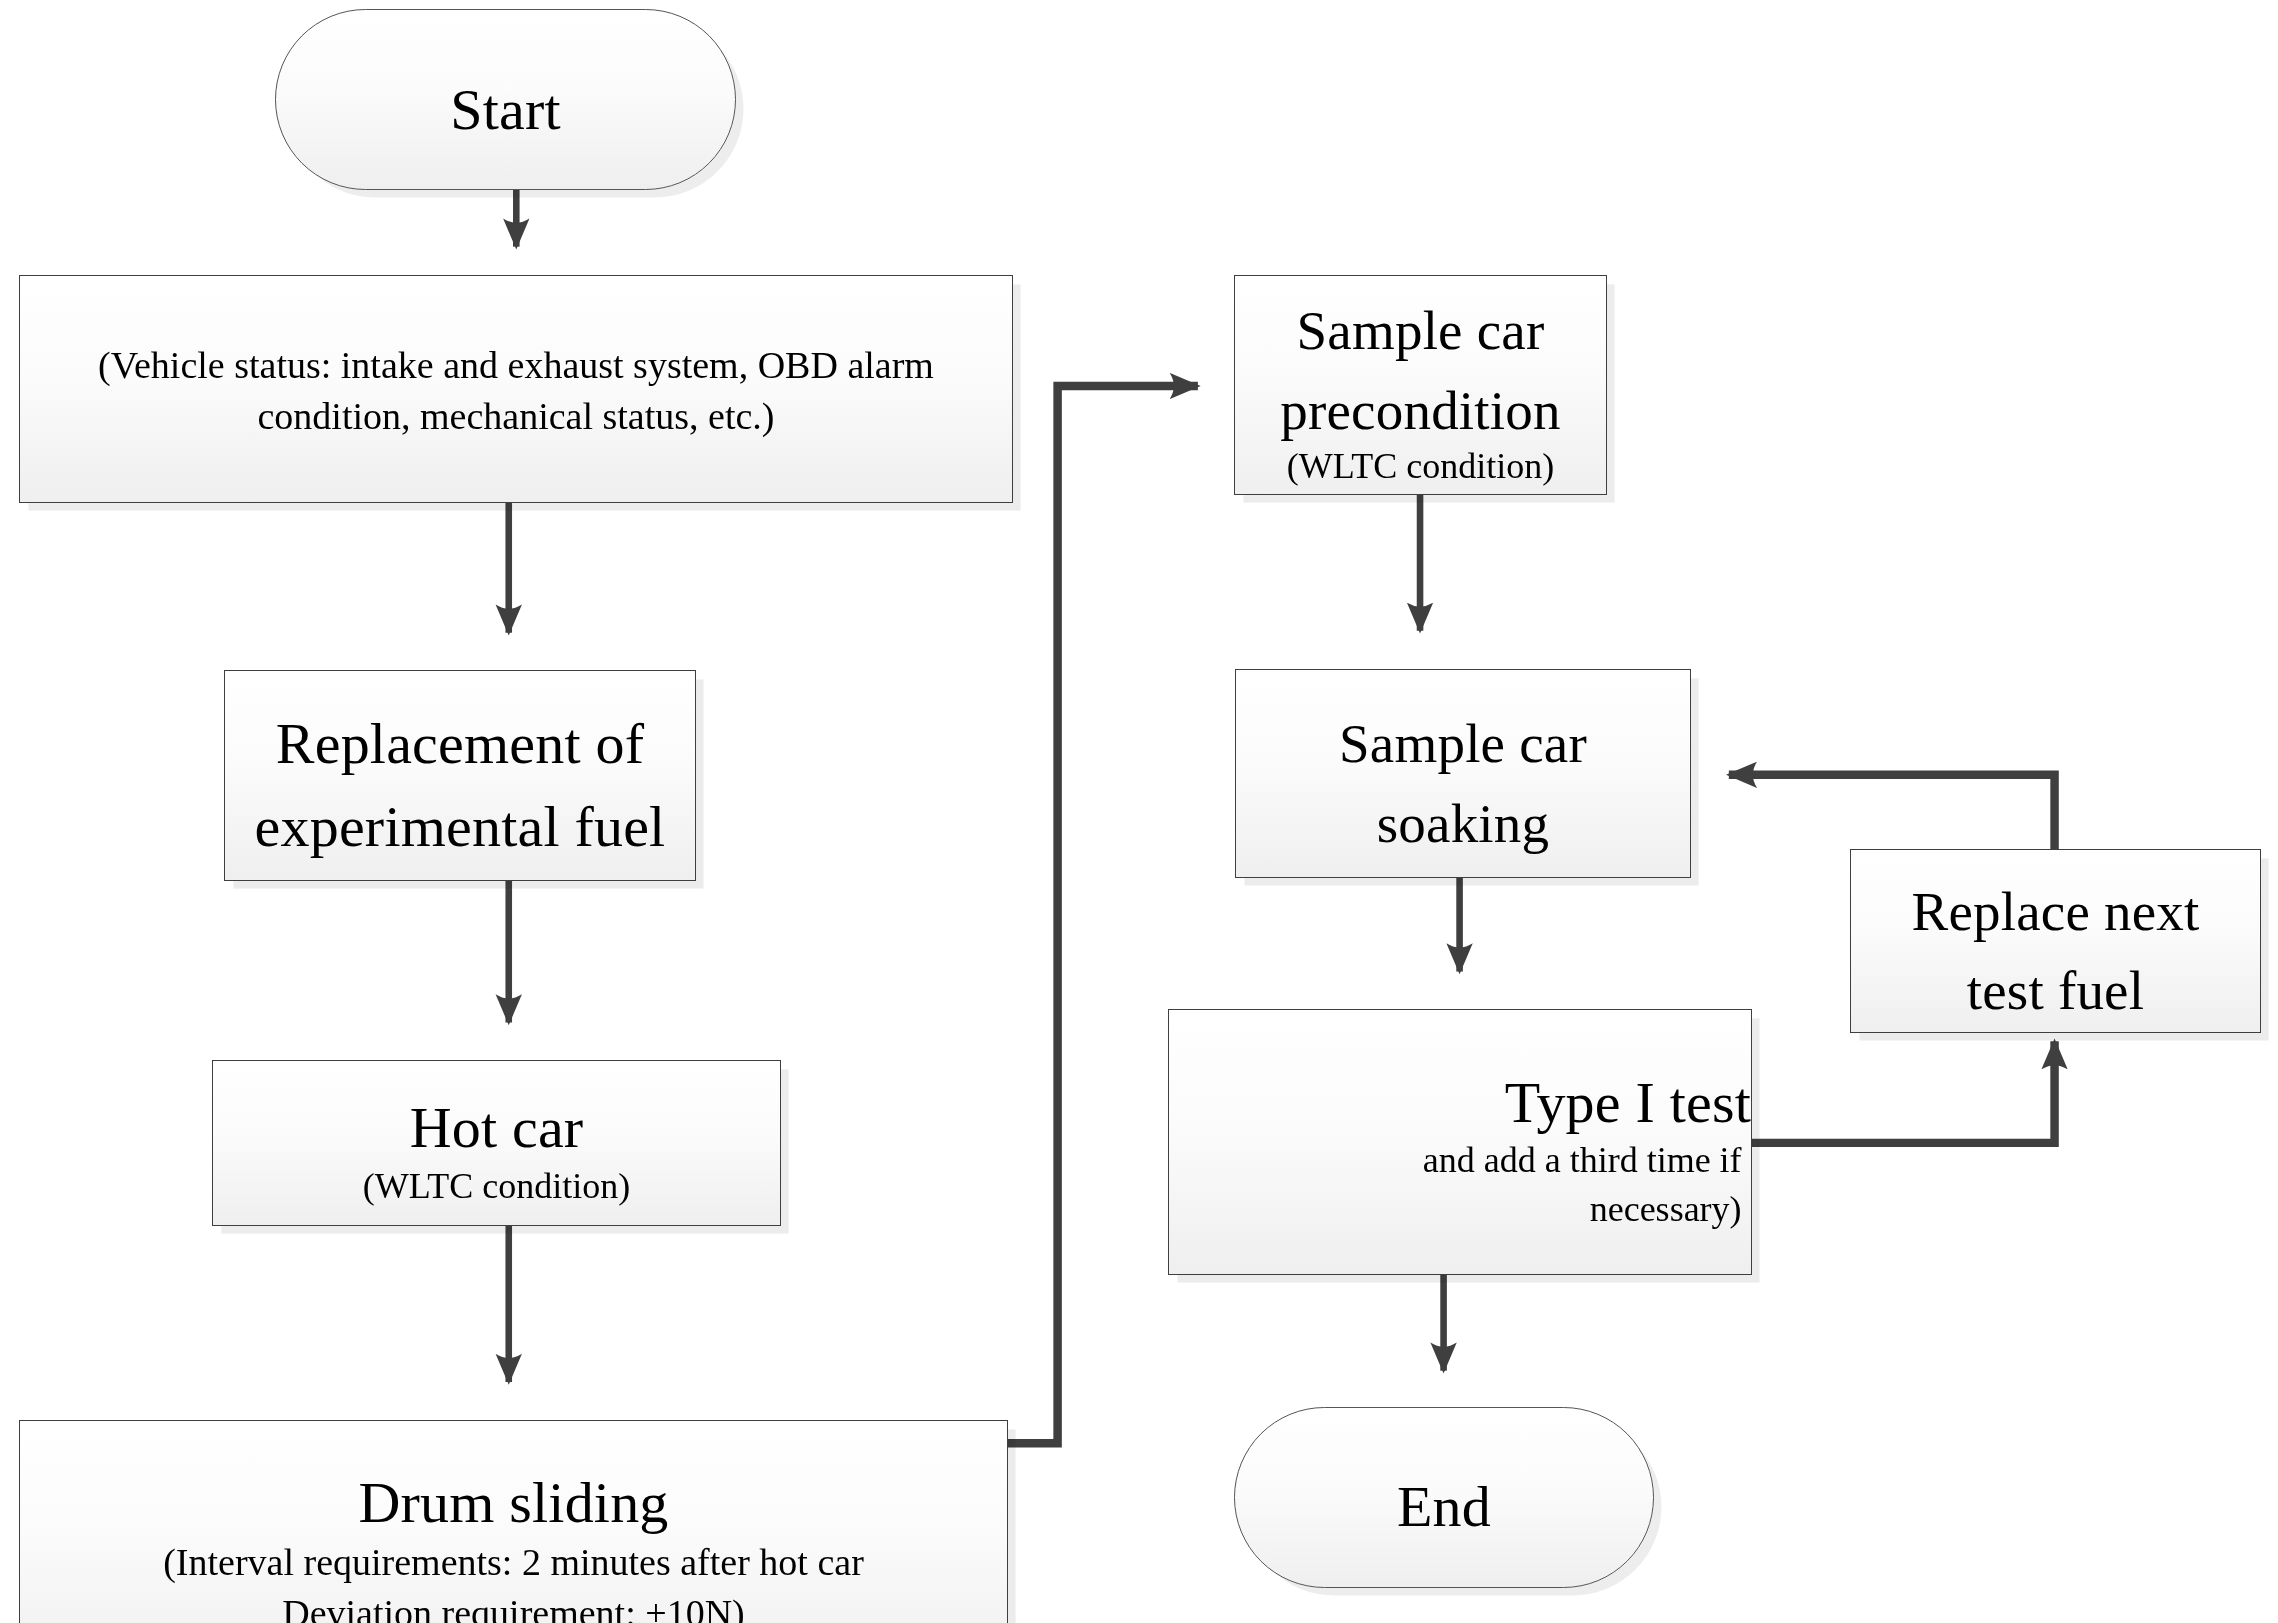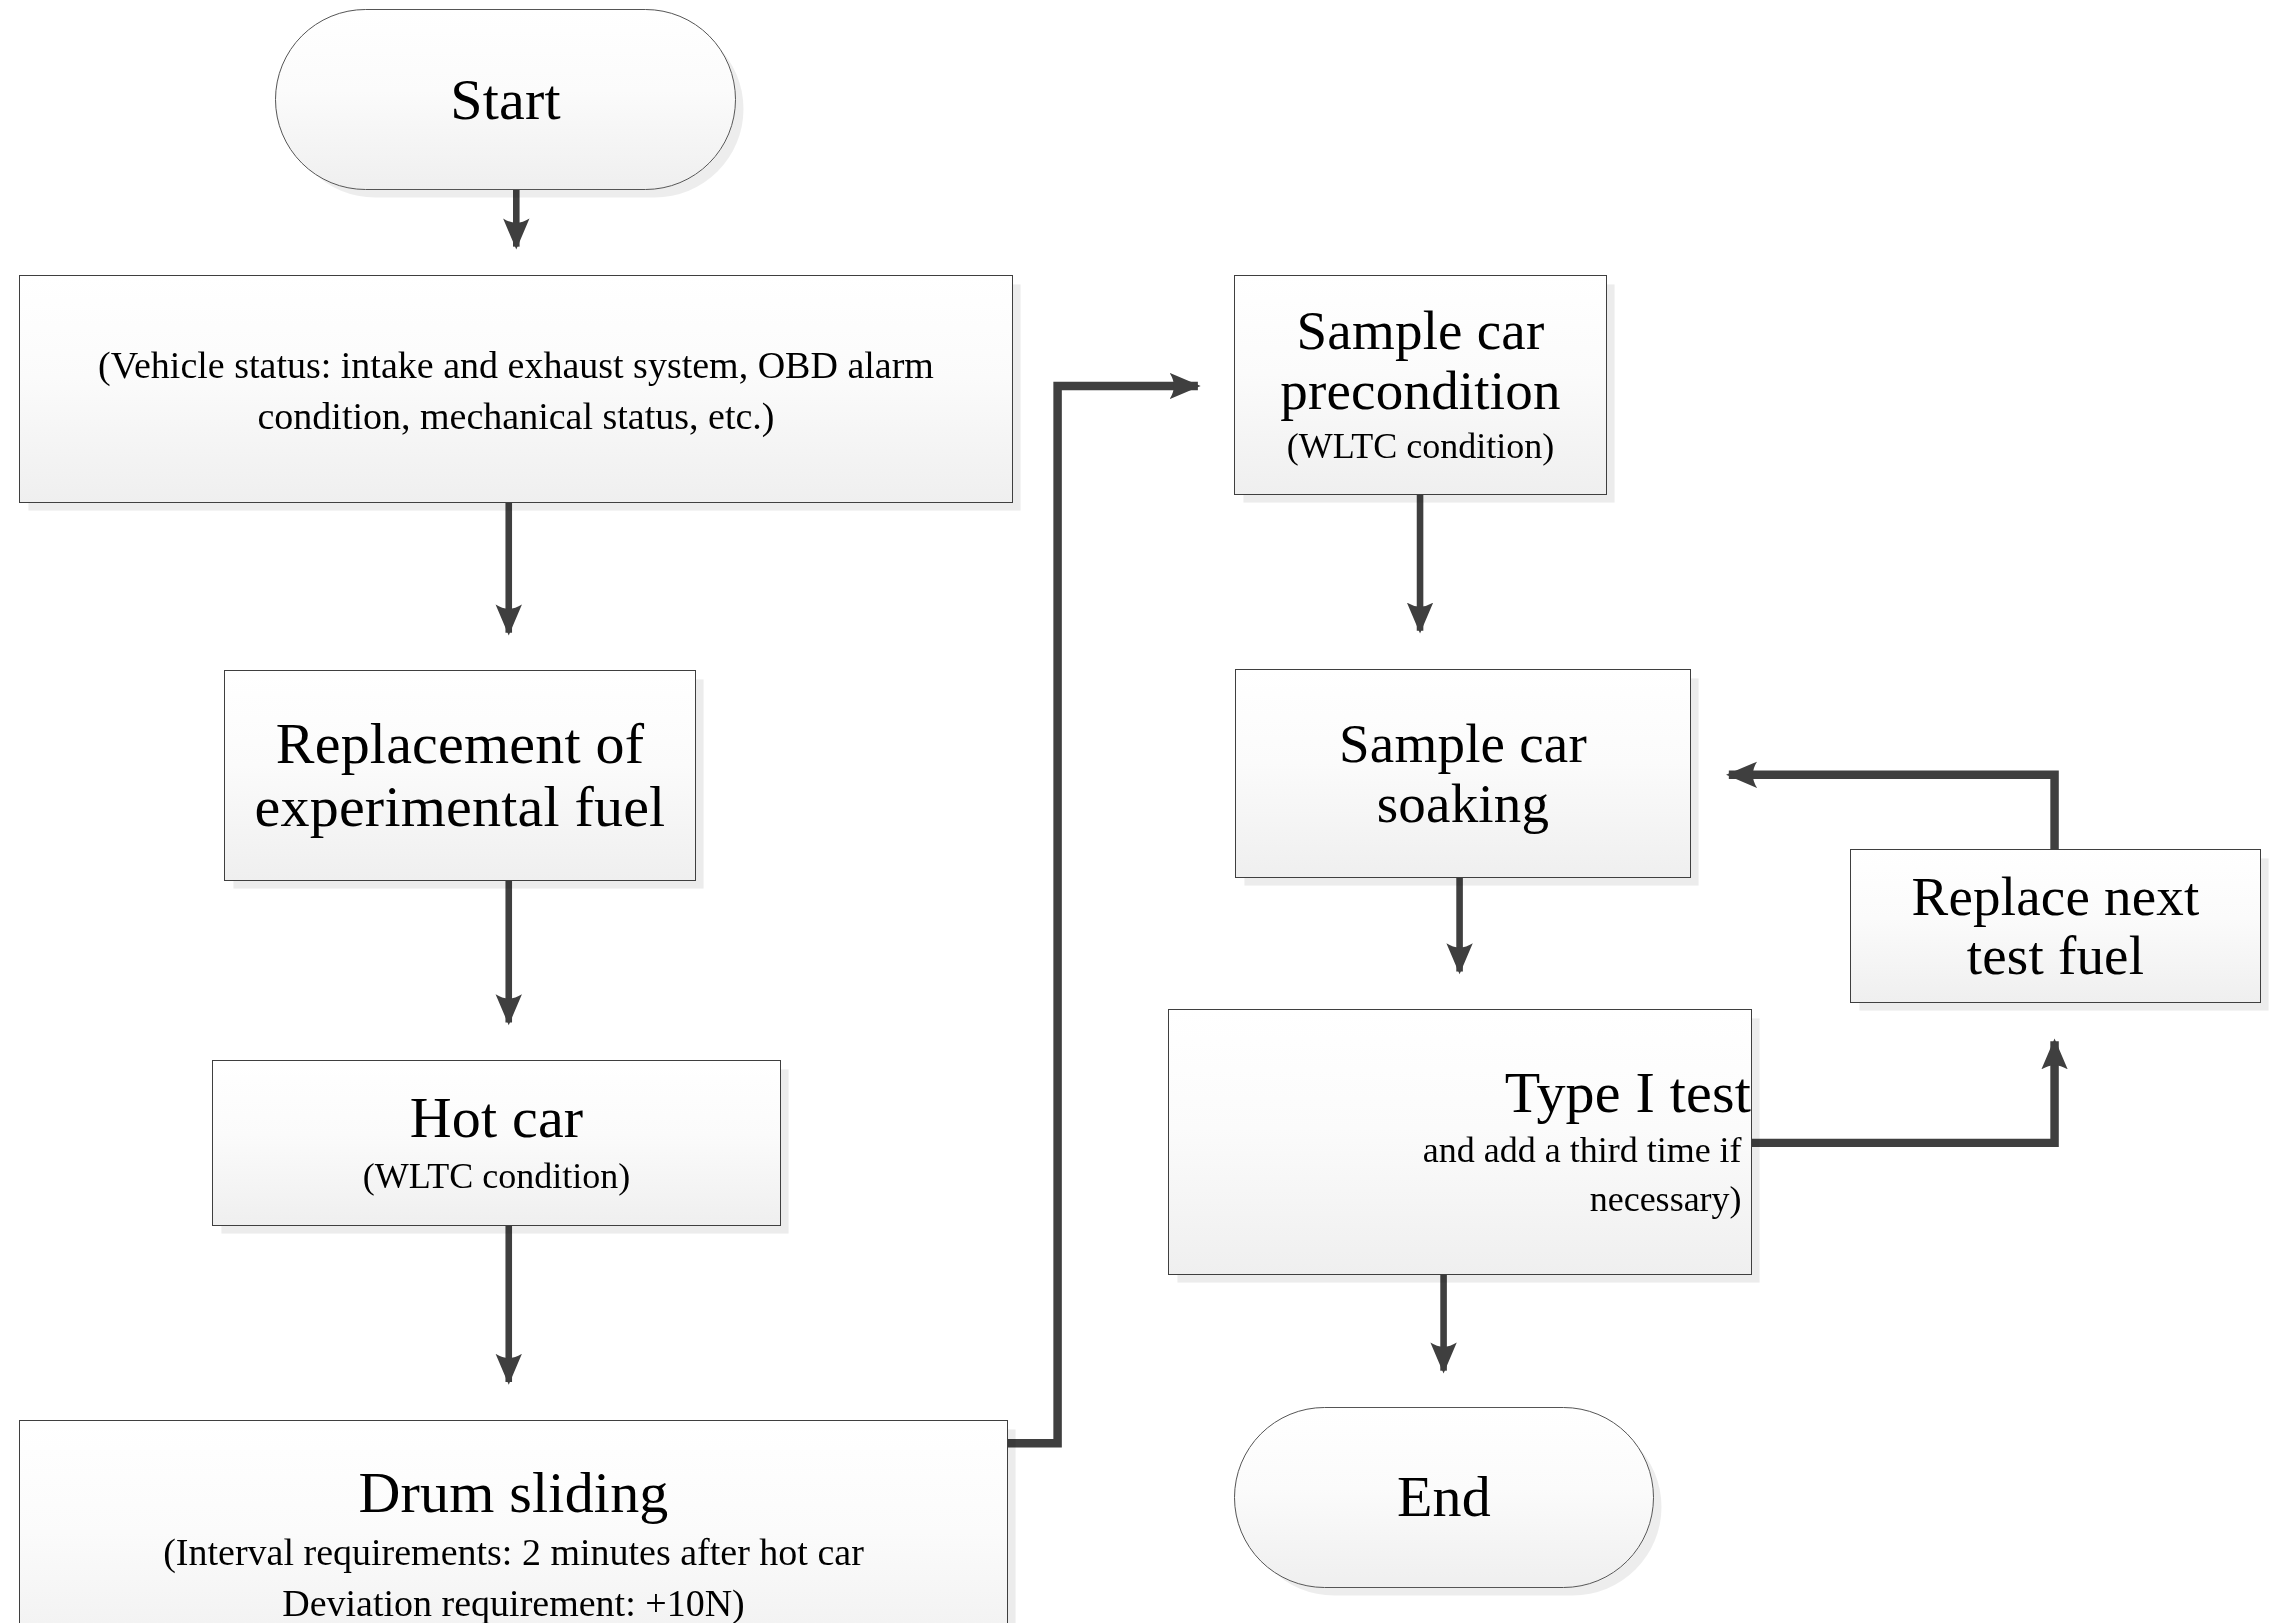--- a/index.html
+++ b/index.html
@@ -38,20 +38,21 @@
   }
   .node.terminator {
     border: 1.9px solid #555555;
     border-radius: 941px;
     box-shadow: 9.4px 9.4px 0 -1.9px rgba(0,0,0,0.07);
   }
   .node .title {
     font-size: 55px;
     line-height: 1.08;
     letter-spacing: 0.2px;
+    margin-top: 20px;
   }
   .node .title.big {
     font-size: 58px;
   }
   .node .sub {
     font-size: 36px;
     line-height: 1.25;
     margin-top: 3.8px;
     padding: 0 9.4px;
   }
@@ -61,21 +62,21 @@
 
   
   #node-start       { left: 275px;  top: 9.4px;   width: 461px;  height: 181px; }
   #node-inspection  { left: 19px;   top: 275px;  width: 994px; height: 228px; }
   #node-replacement { left: 224px;  top: 670px;  width: 472px;  height: 211px; }
   #node-hotcar      { left: 212px;  top: 1060px; width: 569px;  height: 166px; }
   #node-drum        { left: 19px;   top: 1420px; width: 989px; height: 250px; }
   #node-precond     { left: 1234px; top: 275px;  width: 373px;  height: 220px; }
   #node-soaking     { left: 1235px; top: 669px;  width: 456px;  height: 209px; }
   #node-typeitest   { left: 1168px; top: 1009px; width: 584px;  height: 266px; align-items: flex-end; }
-  #node-replacefuel { left: 1850px; top: 849px;  width: 411px;  height: 154px; }
+  #node-replacefuel { left: 1850px; top: 849px;  width: 411px;  height: 184px; }
   #node-end         { left: 1234px; top: 1407px; width: 420px;  height: 181px; }
 </style>
 </head>
 <body>
 
 <div id="canvas">
 
   <svg class="flow-svg" viewBox="0 0 2420 1724" xmlns="http://www.w3.org/2000/svg">
     <defs>
       <marker id="arrowDown" markerWidth="30" markerHeight="34" refX="15" refY="30" orient="0" markerUnits="userSpaceOnUse">

